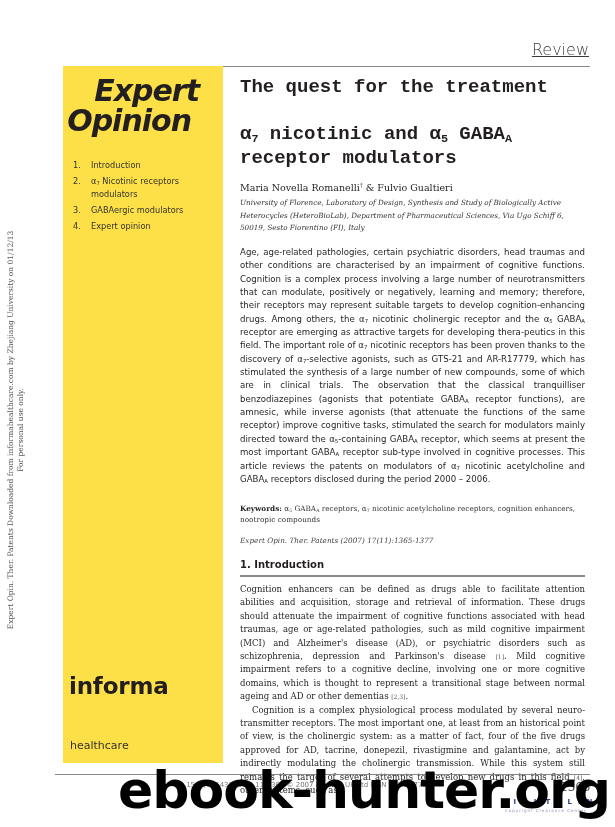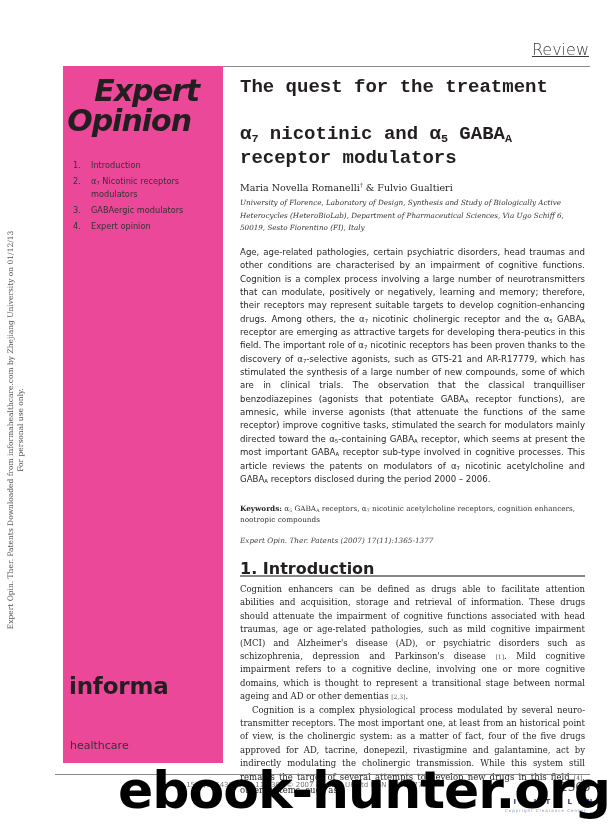--- a/index.html
+++ b/index.html
@@ -2,21 +2,21 @@
 <html><head>
 <meta charset="utf-8">
 <style>
   * { margin: 0; padding: 0; box-sizing: border-box; }
   html, body { width: 615px; height: 827px; background: #ffffff; overflow: hidden; }
   body { position: relative; font-family: "DejaVu Sans", sans-serif; color: #231f20; }
 
   .section-label { position: absolute; right: 26px; top: 40px; font-size: 16px; color: #3a3a3a; font-family: "DejaVu Sans", sans-serif; font-weight: 300; text-decoration: underline; }
   .top-rule { position: absolute; left: 204px; top: 66px; width: 386px; height: 1px; background: #8a8a8a; }
 
-  .sidebar { position: absolute; left: 63px; top: 66px; width: 160px; height: 697px; background: #ec4899; }
+  .sidebar { position: absolute; left: 63px; top: 66px; width: 160px; height: 697px; background: #fde047; }
   .brand { position: absolute; left: 0; top: 10px; width: 160px; text-align: right; padding-right: 24px; font-family: "DejaVu Sans", sans-serif; font-style: italic; font-weight: bold; font-size: 30px; line-height: 30px; color: #231f20; letter-spacing: -1px; }
   .brand .l1 { display: block; }
   .brand .l2 { display: block; margin-right: 8px; }
   .toc { position: absolute; left: 10px; top: 93px; width: 145px; list-style: none; font-size: 8.2px; line-height: 13px; color: #333; }
   .toc li { display: flex; margin-bottom: 3px; }
   .toc .num { width: 18px; flex: none; }
   .toc .txt { flex: 1; }
   .informa { position: absolute; left: 6px; top: 607px; font-size: 23px; font-weight: bold; color: #231f20; letter-spacing: -0.2px; }
   .healthcare { position: absolute; left: 7px; top: 673px; font-size: 11px; color: #333; }
 
@@ -24,21 +24,21 @@
 
   .title { position: absolute; left: 240px; top: 76px; width: 330px; font-family: Liberation Mono, monospace; font-weight: bold; font-size: 19px; line-height: 23.5px; color: #231f20; }
   sub { font-size: 0.62em; vertical-align: -0.25em; line-height: 0; }
   .authors { position: absolute; left: 240px; top: 181px; font-family: "DejaVu Serif", serif; font-size: 9.5px; color: #231f20; }
   .affil { position: absolute; left: 240px; top: 197px; width: 345px; font-family: "DejaVu Serif", serif; font-style: italic; font-size: 7.2px; line-height: 12.5px; color: #333; }
 
   .abstract { position: absolute; left: 240px; top: 246px; width: 345px; font-size: 8.6px; line-height: 13.35px; text-align: justify; color: #231f20; }
   .keywords { position: absolute; left: 240px; top: 503px; width: 345px; font-family: "DejaVu Serif", serif; font-size: 7.3px; line-height: 11px; color: #333; }
   .keywords b { color: #231f20; text-align: right; }
   .citation { position: absolute; left: 240px; top: 536px; font-family: "DejaVu Serif", serif; font-style: italic; font-size: 7.3px; color: #444; }
-  .intro-head { position: absolute; left: 240px; top: 559px; font-size: 16px; font-weight: bold; color: #231f20; }
+  .intro-head { position: absolute; left: 240px; top: 559px; font-size: 10px; font-weight: bold; color: #231f20; }
   .intro-rule { position: absolute; left: 240px; top: 575px; width: 345px; height: 1.5px; background: #888; }
   .body-text { position: absolute; left: 240px; top: 583px; width: 345px; font-family: "DejaVu Serif", serif; font-size: 8.5px; line-height: 13.4px; text-align: justify; color: #231f20; }
   .body-text p + p { text-indent: 12px; }
   .ref { font-size: 6px; color: #555; }
 
   .bottom-rule { position: absolute; left: 55px; top: 774px; width: 535px; height: 1px; background: #888; }
   .footer-text { position: absolute; left: 175px; top: 781px; font-size: 7px; color: #777; white-space: nowrap; }
   .page-num { position: absolute; left: 560px; top: 780px; font-size: 12px; color: #555; }
   .rightslink { position: absolute; left: 502px; top: 798px; font-size: 7px; font-weight: bold; letter-spacing: 6px; color: #2f3d8f; }
   .rightslink-sub { position: absolute; left: 505px; top: 808px; font-size: 4px; color: #8a90b8; letter-spacing: 1px; }

